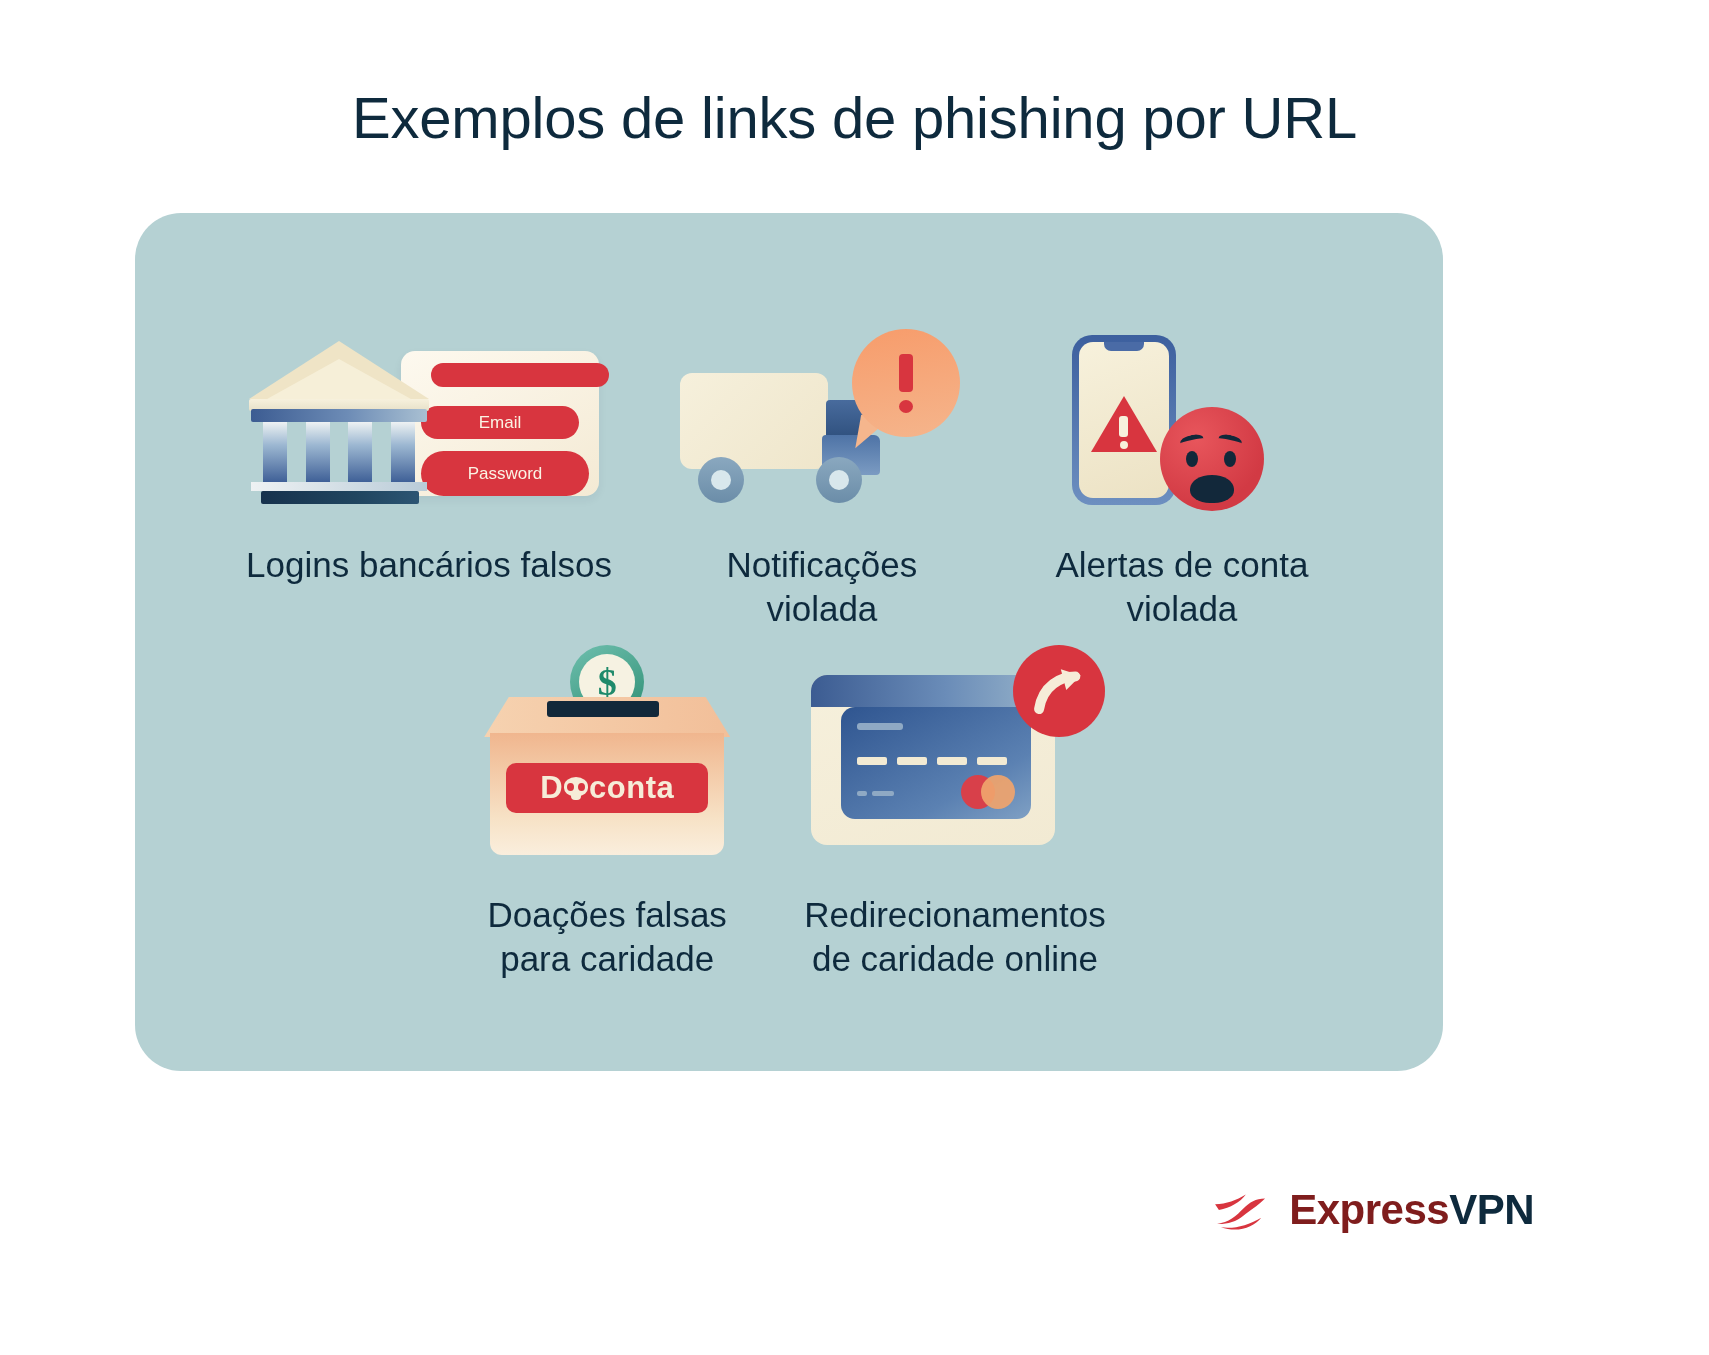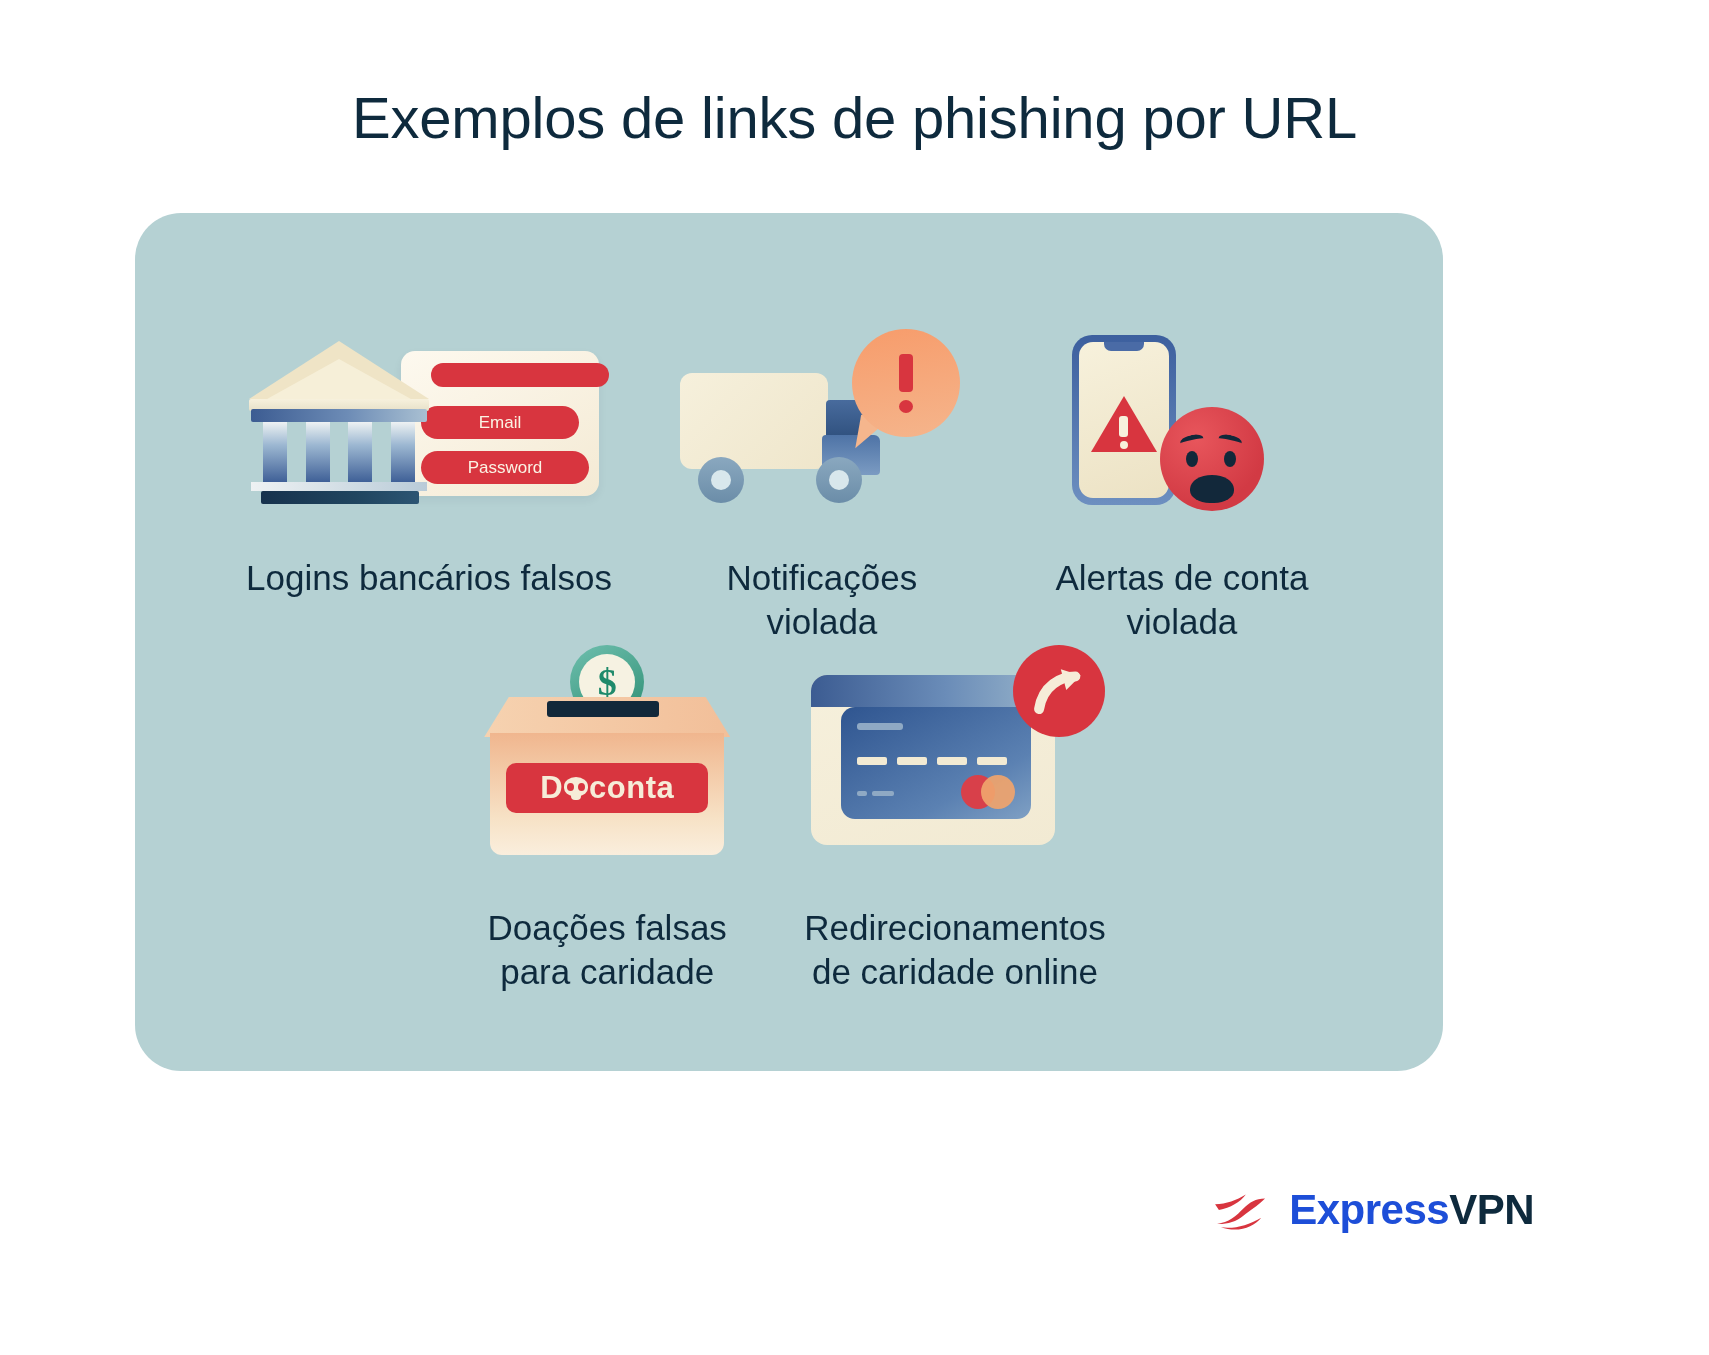--- a/index.html
+++ b/index.html
@@ -63,21 +63,21 @@
 
   .art {
     position: relative;
     height: 200px;
     display: flex;
     align-items: flex-end;
     justify-content: center;
   }
 
   .caption {
-    margin-top: 31px;
+    margin-top: 18px;
     text-align: center;
     font-size: 35px;
     line-height: 1.25;
     color: #0e2a3d;
     white-space: pre-line;
     font-weight: 400;
   }
 
   
   .icon-bank { width: 360px; height: 200px; position: relative; }
@@ -95,21 +95,21 @@
     background: #d8353f;
     border-radius: 999px;
     color: #fbf3e4;
     font-size: 17px;
     display: flex;
     align-items: center;
     justify-content: center;
   }
   .pill-top   { left: 30px;  top: 12px;  width: 178px; height: 24px; }
   .pill-email { left: 20px;  top: 55px;  width: 158px; height: 33px; }
-  .pill-pass  { left: 20px;  top: 100px; width: 168px; height: 33px; }
+  .pill-pass  { left: 20px;  top: 100px; width: 168px; height: 45px; }
 
   .bank { position: absolute; left: 0; top: 8px; width: 180px; height: 160px; }
   .bank-roof {
     position: absolute; left: 0; top: 8px;
     width: 0; height: 0;
     border-left: 90px solid transparent;
     border-right: 90px solid transparent;
     border-bottom: 58px solid #efe4c6;
   }
   .bank-roof-hi {
@@ -393,21 +393,21 @@
   .brand {
     position: absolute;
     right: 175px; bottom: 120px;
     display: flex; align-items: center; gap: 16px;
   }
   .brand-mark { width: 62px; height: 50px; }
   .brand-text {
     font-size: 42px; font-weight: 700; letter-spacing: -0.5px;
     white-space: nowrap;
   }
-  .brand-text .b-red  { color: #1d4ed8; }
+  .brand-text .b-red  { color: #7f1d1d; }
   .brand-text .b-dark { color: #0e2a3d; }
 </style>
 </head>
 <body>
 
 <div class="page">
 
   <h1 class="title">Exemplos de links de phishing por URL</h1>
 
   <div class="panel">

